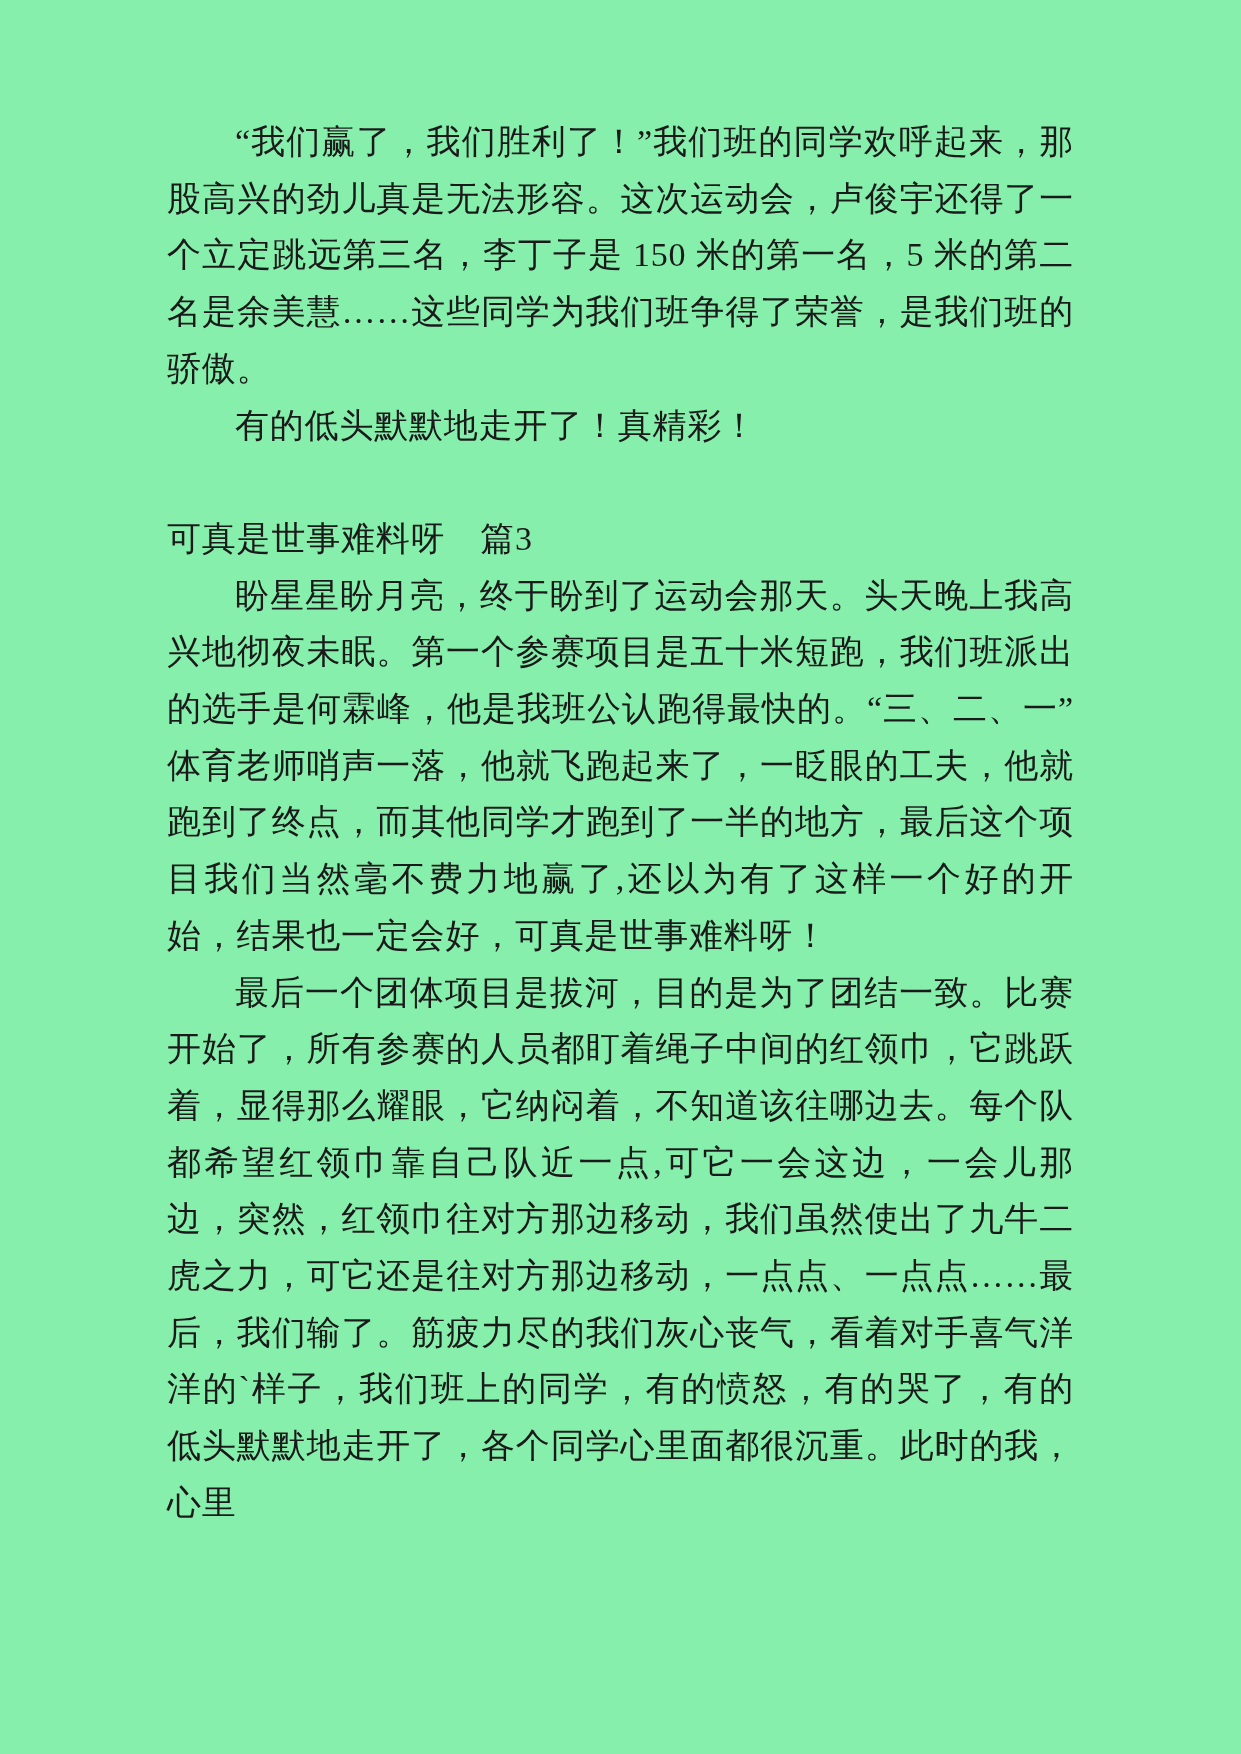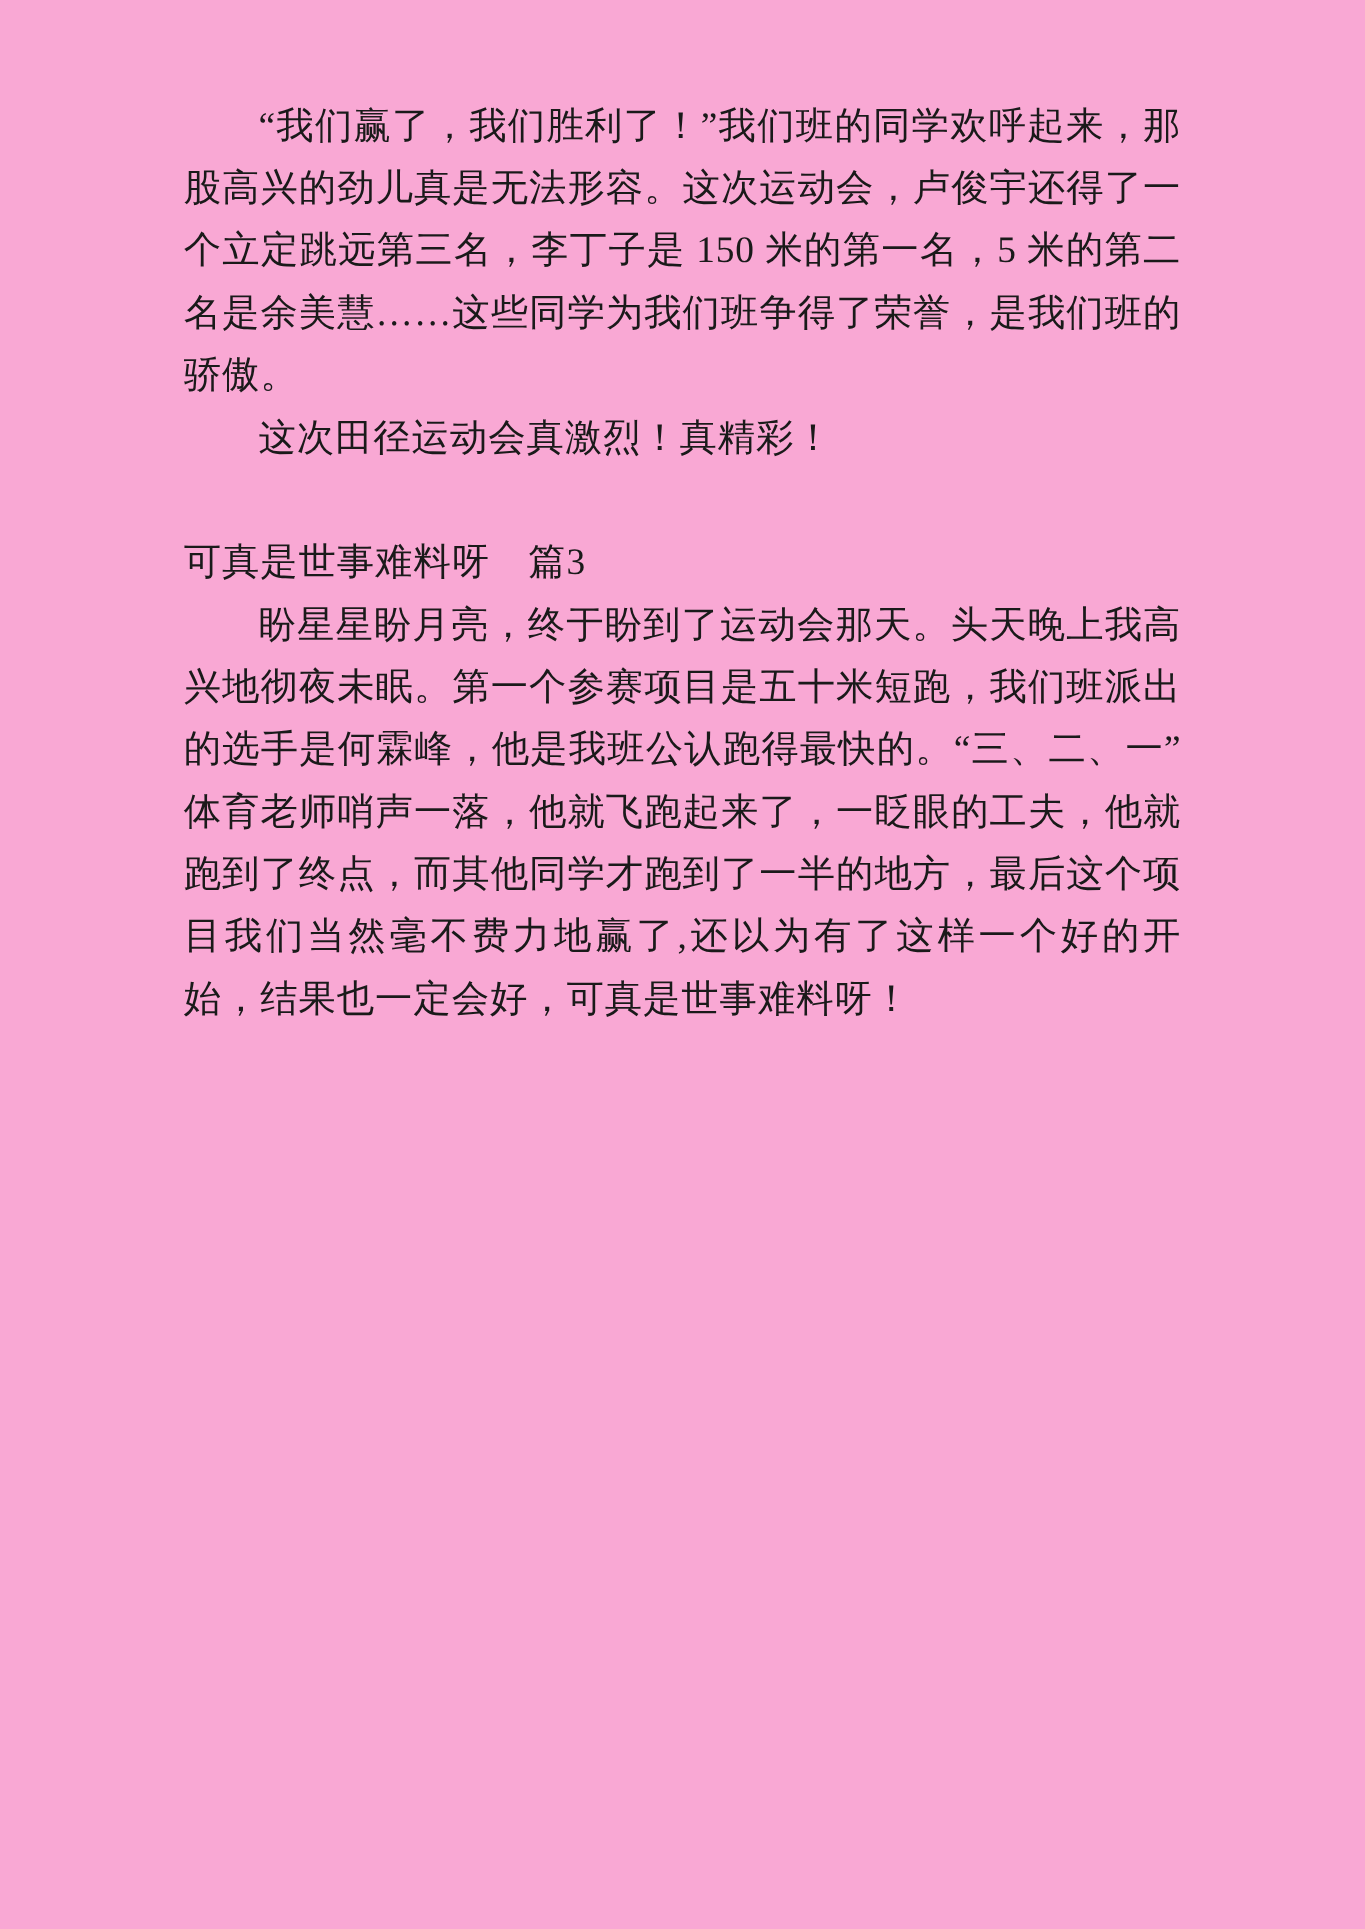--- a/index.html
+++ b/index.html
@@ -5,23 +5,23 @@
   html, body {
     margin: 0;
     padding: 0;
     background: #ffffff;
   }
   .page {
     position: relative;
     width: 1241px;
     height: 1754px;
     margin: 0;
-    background: #f9a8d4;
+    background: #86efac;
     box-sizing: border-box;
-    padding: 87px 167px 0 167px;
+    padding: 114px 167px 0 167px;
     overflow: hidden;
     font-family: "Liberation Serif", "DejaVu Serif", serif;
     color: #1a1a1a;
   }
   .para, .heading {
     margin: 0;
     font-size: 34px;
     line-height: 56.7px;
     font-weight: normal;
     letter-spacing: 0.8px;
@@ -36,19 +36,20 @@
     text-indent: 0;
     margin-top: 56.7px; 
   }
 </style>
 </head>
 <body>
 
 <main class="page">
   <p class="para">“我们赢了，我们胜利了！”我们班的同学欢呼起来，那股高兴的劲儿真是无法形容。这次运动会，卢俊宇还得了一个立定跳远第三名，李丁子是 150 米的第一名，5 米的第二名是余美慧……这些同学为我们班争得了荣誉，是我们班的骄傲。</p>
 
-  <p class="para">这次田径运动会真激烈！真精彩！</p>
+  <p class="para">有的低头默默地走开了！真精彩！</p>
 
   <h2 class="heading">可真是世事难料呀　篇3</h2>
 
   <p class="para">盼星星盼月亮，终于盼到了运动会那天。头天晚上我高兴地彻夜未眠。第一个参赛项目是五十米短跑，我们班派出的选手是何霖峰，他是我班公认跑得最快的。“三、二、一”体育老师哨声一落，他就飞跑起来了，一眨眼的工夫，他就跑到了终点，而其他同学才跑到了一半的地方，最后这个项目我们当然毫不费力地赢了,还以为有了这样一个好的开始，结果也一定会好，可真是世事难料呀！</p>
 
+  <p class="para">最后一个团体项目是拔河，目的是为了团结一致。比赛开始了，所有参赛的人员都盯着绳子中间的红领巾，它跳跃着，显得那么耀眼，它纳闷着，不知道该往哪边去。每个队都希望红领巾靠自己队近一点,可它一会这边，一会儿那边，突然，红领巾往对方那边移动，我们虽然使出了九牛二虎之力，可它还是往对方那边移动，一点点、一点点……最后，我们输了。筋疲力尽的我们灰心丧气，看着对手喜气洋洋的`样子，我们班上的同学，有的愤怒，有的哭了，有的低头默默地走开了，各个同学心里面都很沉重。此时的我，心里</p>
 </main>
 
 </body></html>

